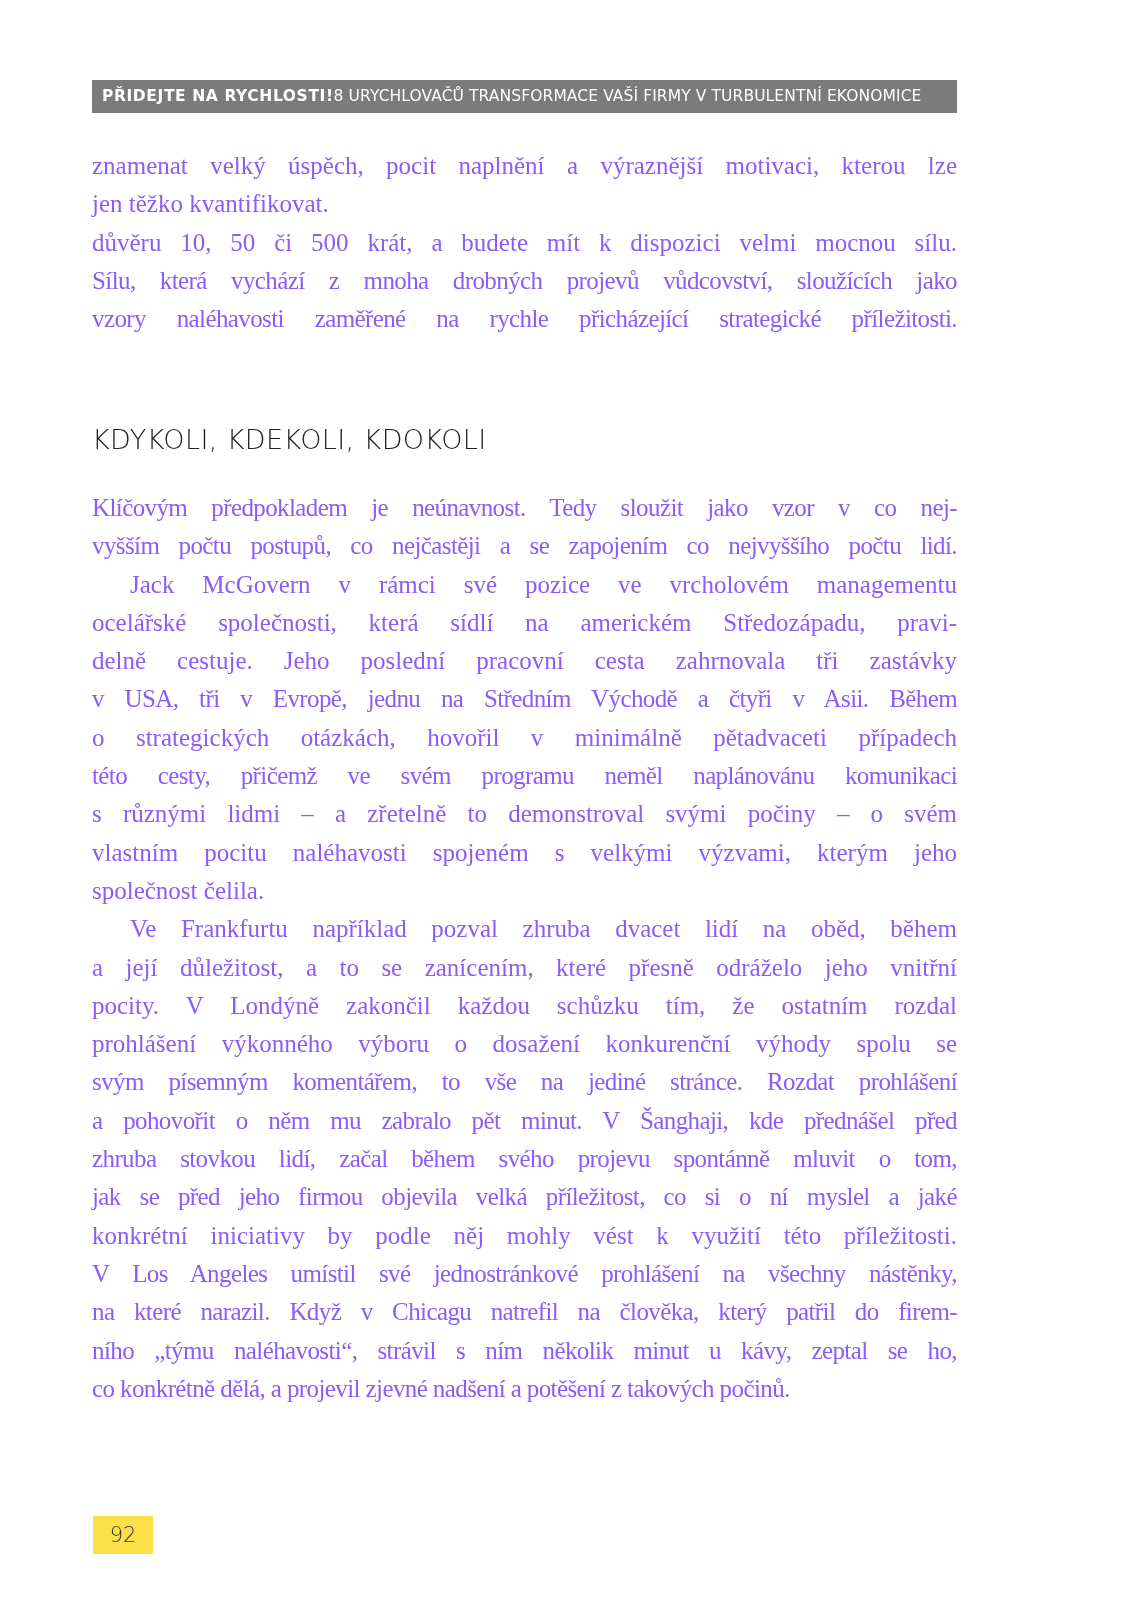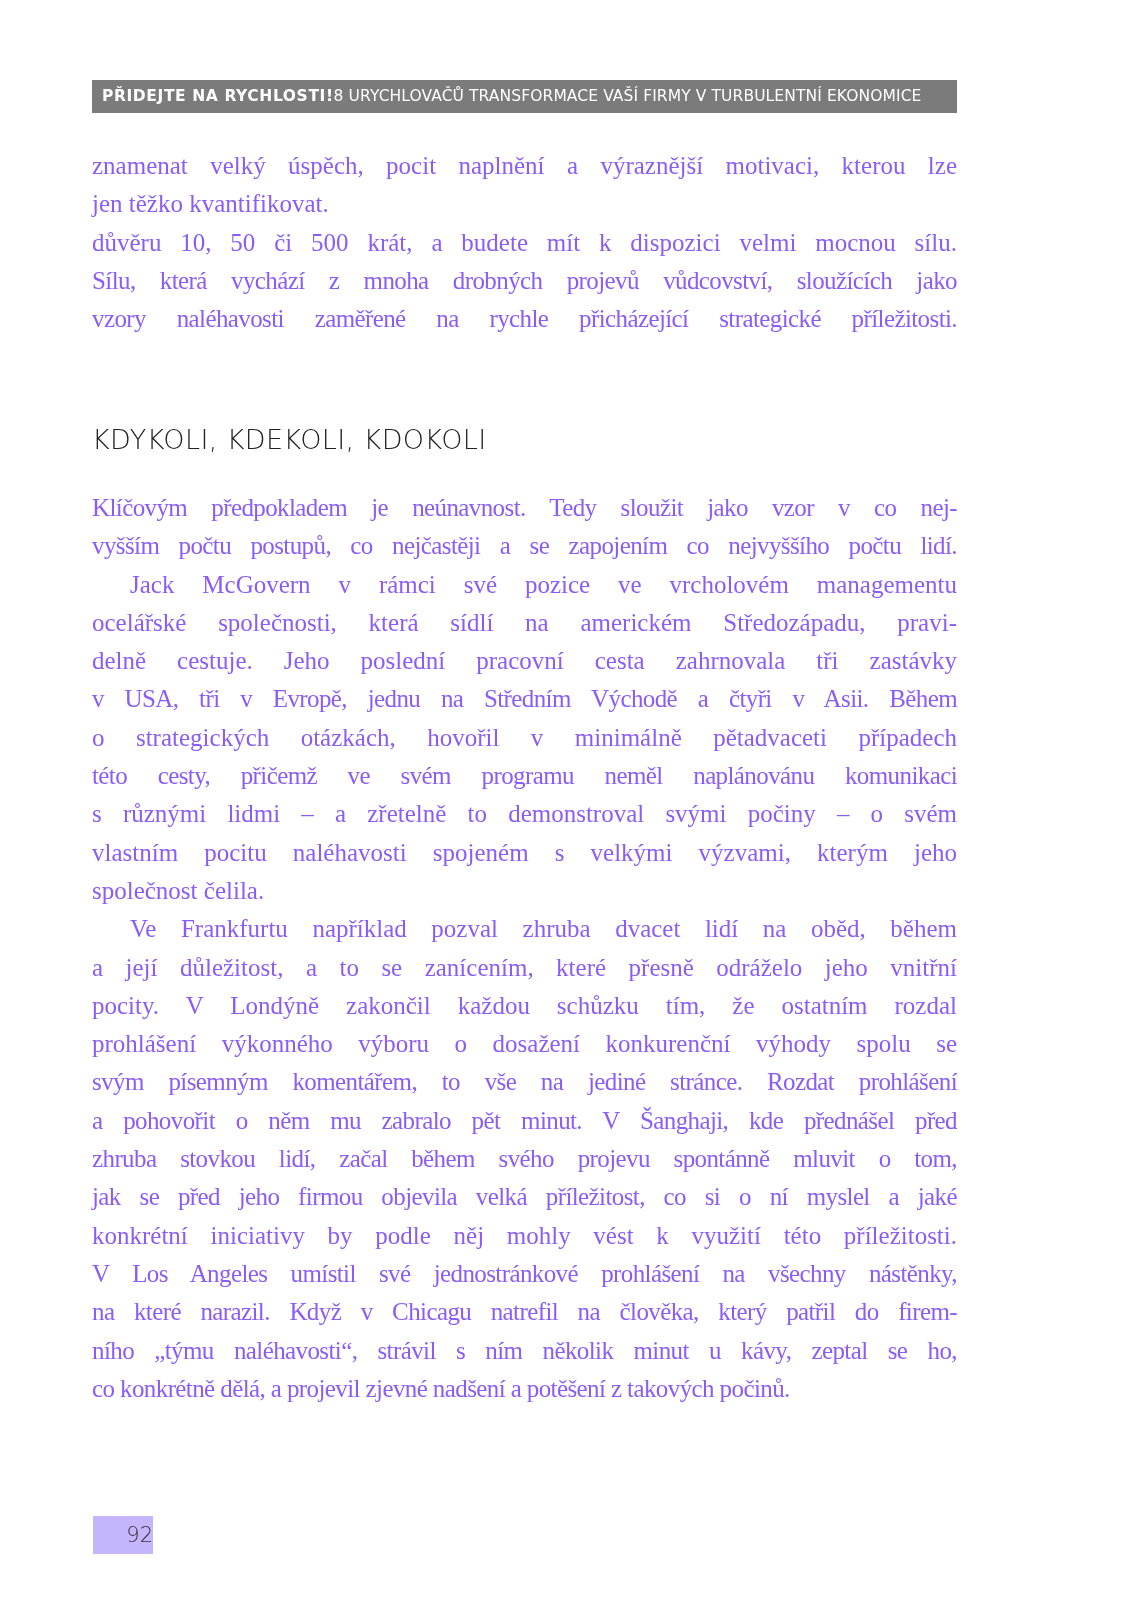--- a/index.html
+++ b/index.html
@@ -22,23 +22,23 @@
   .line.last { text-align-last: left; }
   .line.indent { padding-left: 38px; }
   .line.tight { letter-spacing: -0.6px; }
   .section-heading {
     position: absolute; left: 92px; width: 865px; top: 420px; text-align: left;
     font-family: "DejaVu Sans", sans-serif; font-weight: 200; font-size: 27px;
     color: #222; letter-spacing: 0.4px; line-height: 40px;
   }
   .page-number {
     position: absolute; left: 93px; top: 1516px; width: 60px; height: 38px;
-    background: #c4b5fd; color: #333;
+    background: #fde047; color: #333;
     font-family: "DejaVu Sans", sans-serif; font-size: 21px; font-weight: 300;
-    text-align: right; line-height: 38px;
+    text-align: center; line-height: 38px;
   }
 </style>
 </head>
 <body>
 
 <div class="page">
 
   <div class="running-header" style="background: rgb(123, 123, 123);">
     <span class="bold">PŘIDEJTE NA RYCHLOSTI!</span><span class="light">8 URYCHLOVAČŮ TRANSFORMACE VAŠÍ FIRMY V TURBULENTNÍ EKONOMICE</span>
   </div>

